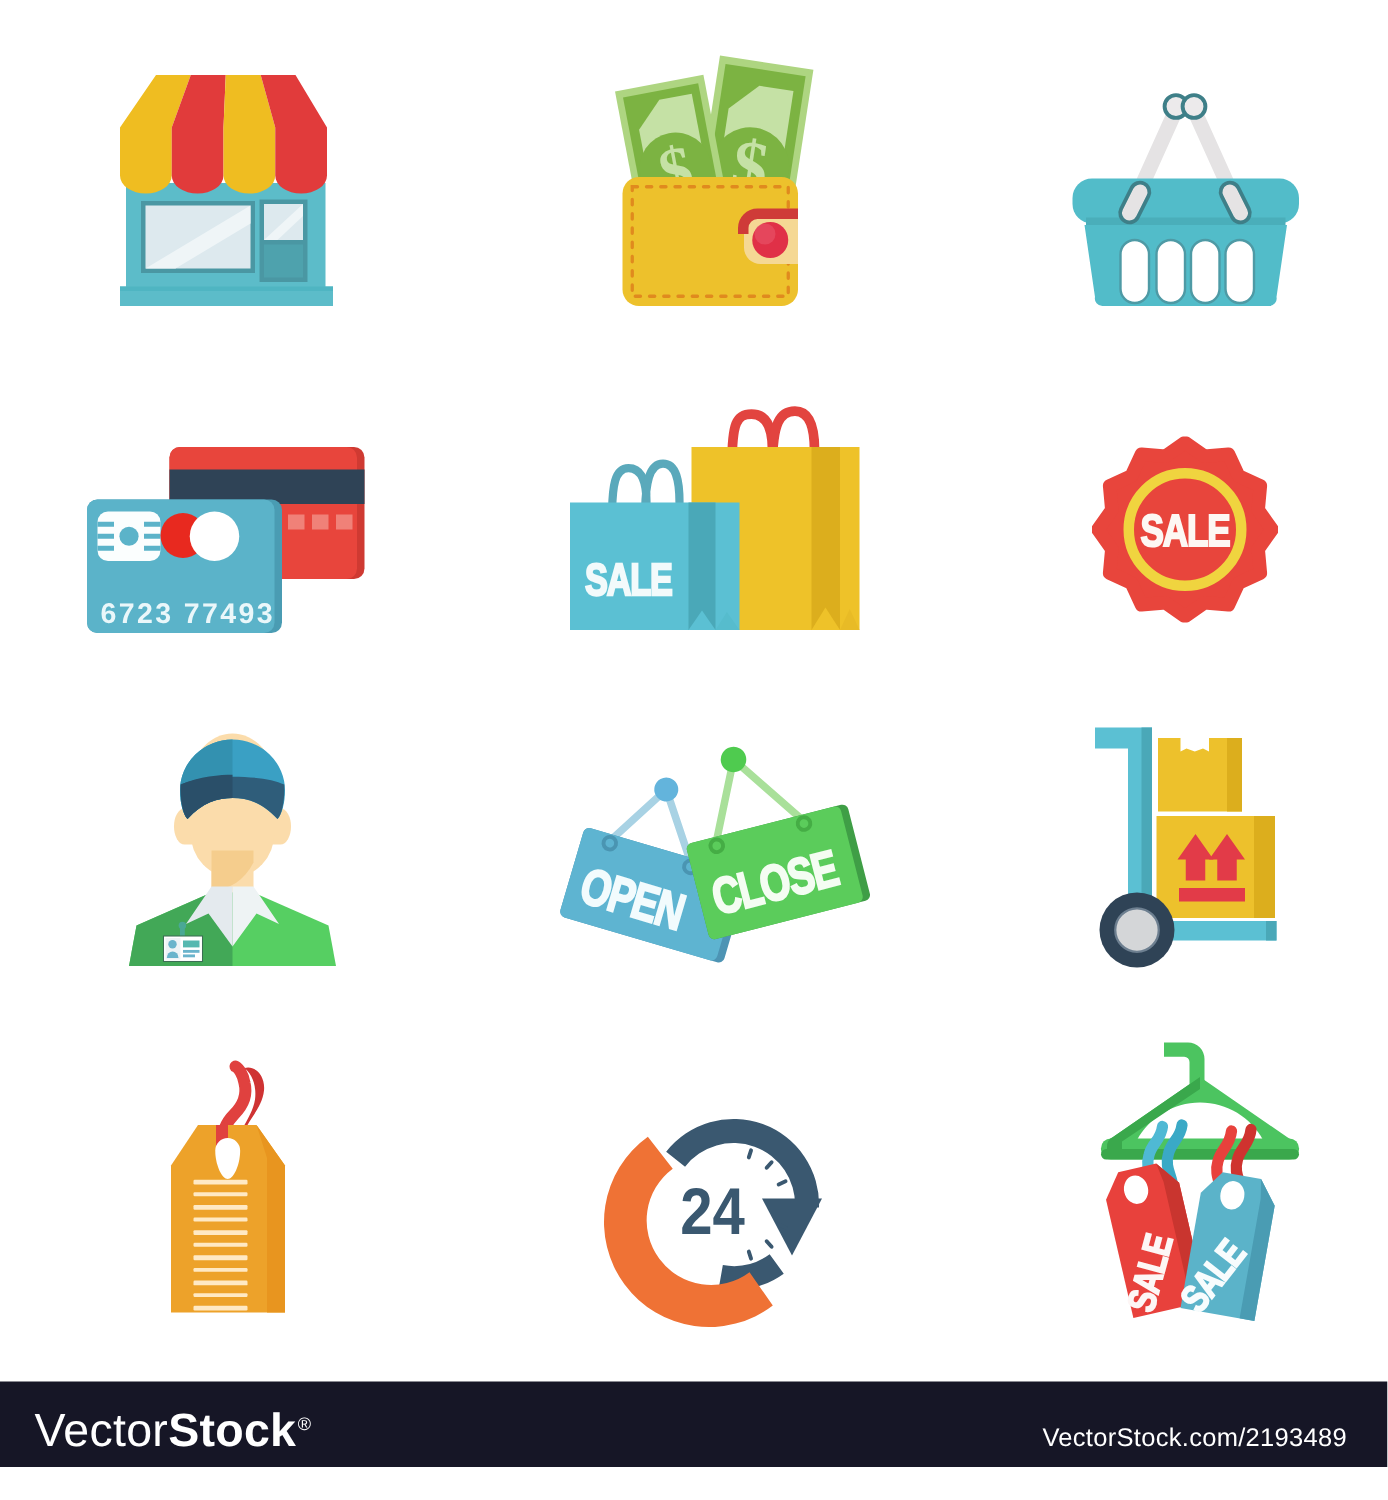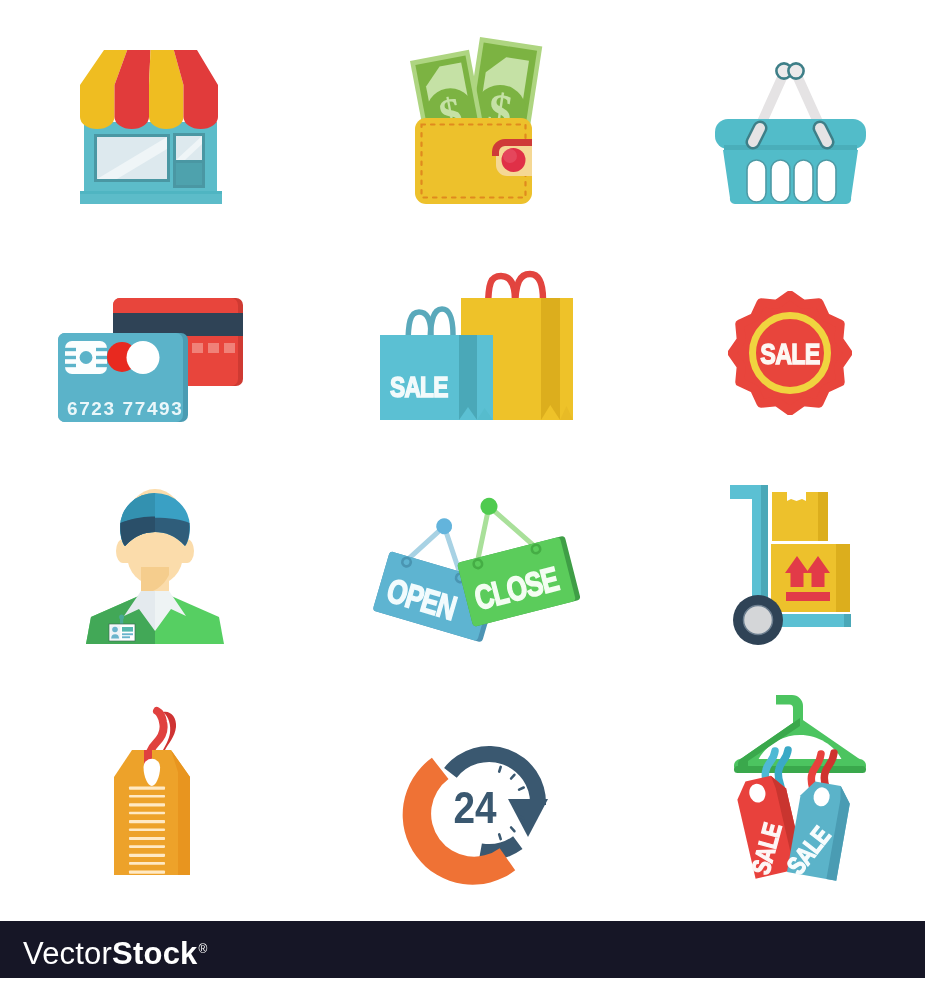--- a/index.html
+++ b/index.html
@@ -341,14 +341,15 @@
       <g transform="rotate(-62 98 153)">
         <text x="60" y="161" font-size="26" font-weight="bold" fill="#f7fcfd" stroke="#f7fcfd" stroke-width="1.3" letter-spacing="-0.8" transform="scale(0.78,1)" transform-origin="60 161" font-family="'Liberation Sans',sans-serif">SALE</text>
       </g>
     </g>
   </svg>
 
   <div id="footer">
     <div class="brand">
       <span class="vs-light">Vector</span><span class="vs-bold">Stock</span><span class="vs-reg">®</span>
     </div>
+    <div class="vs-url">VectorStock.com/2193489</div>
   </div>
 </div>
 
 </body></html>

